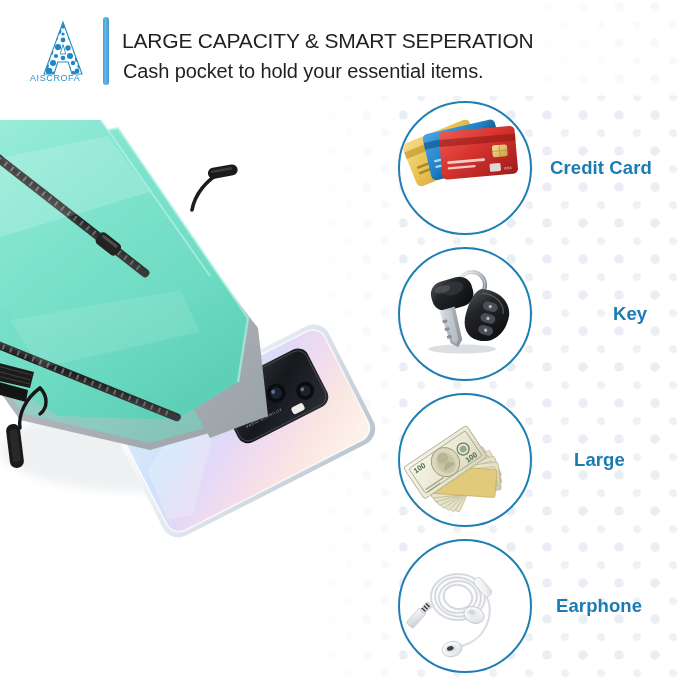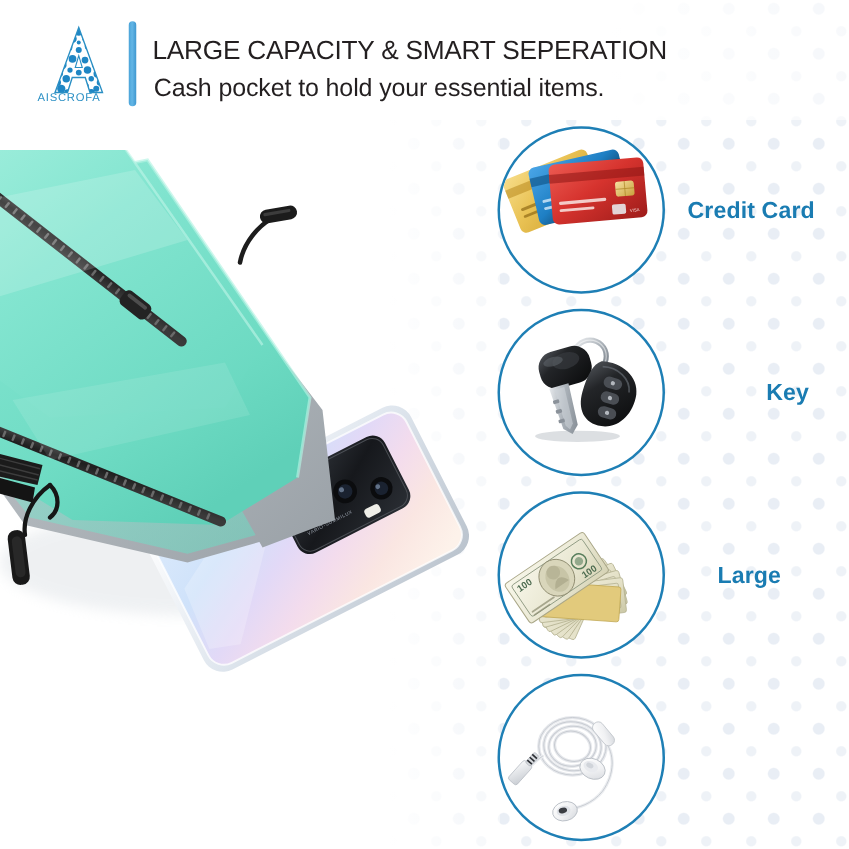--- a/index.html
+++ b/index.html
@@ -661,15 +661,16 @@
           <ellipse cx="71" cy="72.5" rx="3" ry="2" fill="#d0d4da"></ellipse>
         </g>
 
         <g transform="rotate(-14 52 108)">
           <ellipse cx="52" cy="108" rx="10" ry="7.6" fill="url(#budG)" stroke="#b9bec5" stroke-width="0.7"></ellipse>
           <ellipse cx="51" cy="107.5" rx="5.6" ry="4" fill="#dfe2e7"></ellipse>
           <ellipse cx="50.5" cy="107" rx="3.4" ry="2.2" fill="#3a3d42"></ellipse>
         </g>
       </svg>
     </div>
+    <div class="flabel">Earphone</div>
   </div>
 
 </div>
 
 </body></html>

